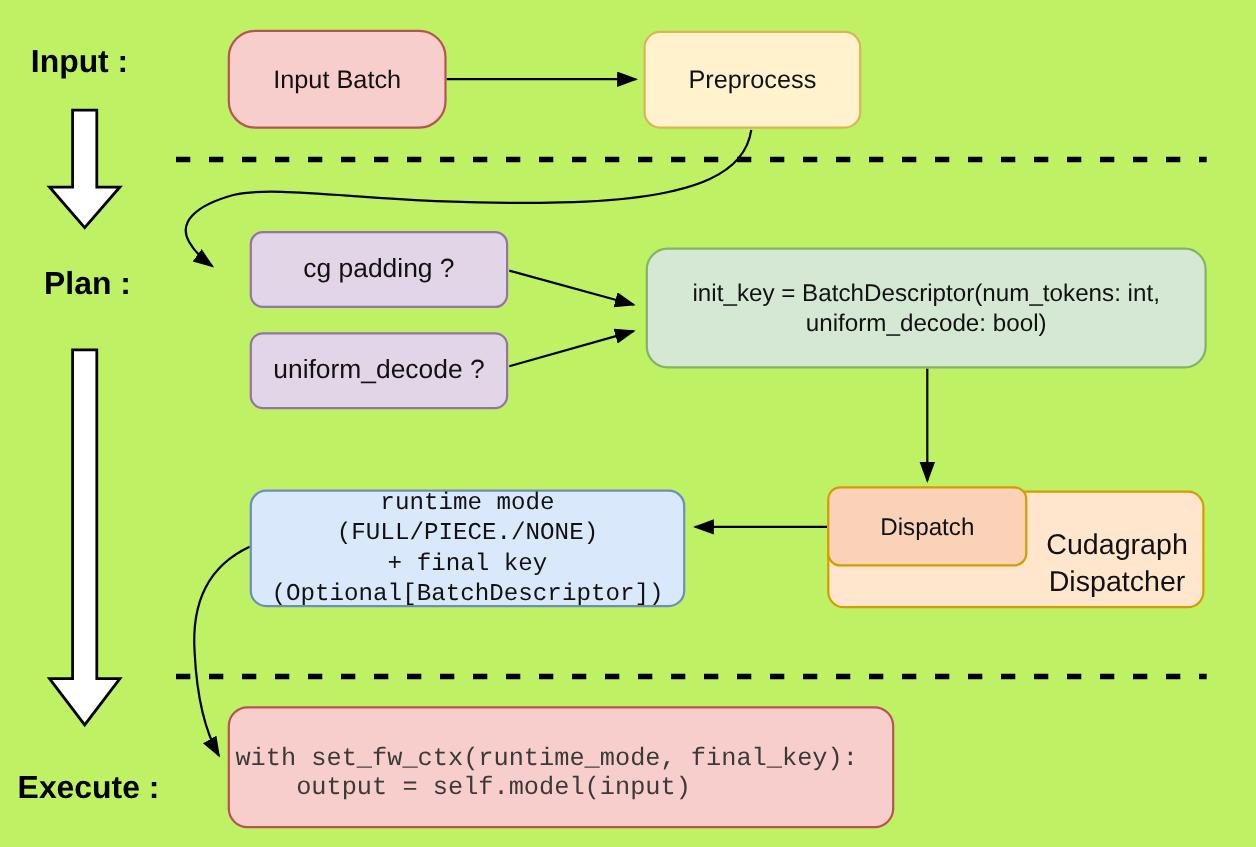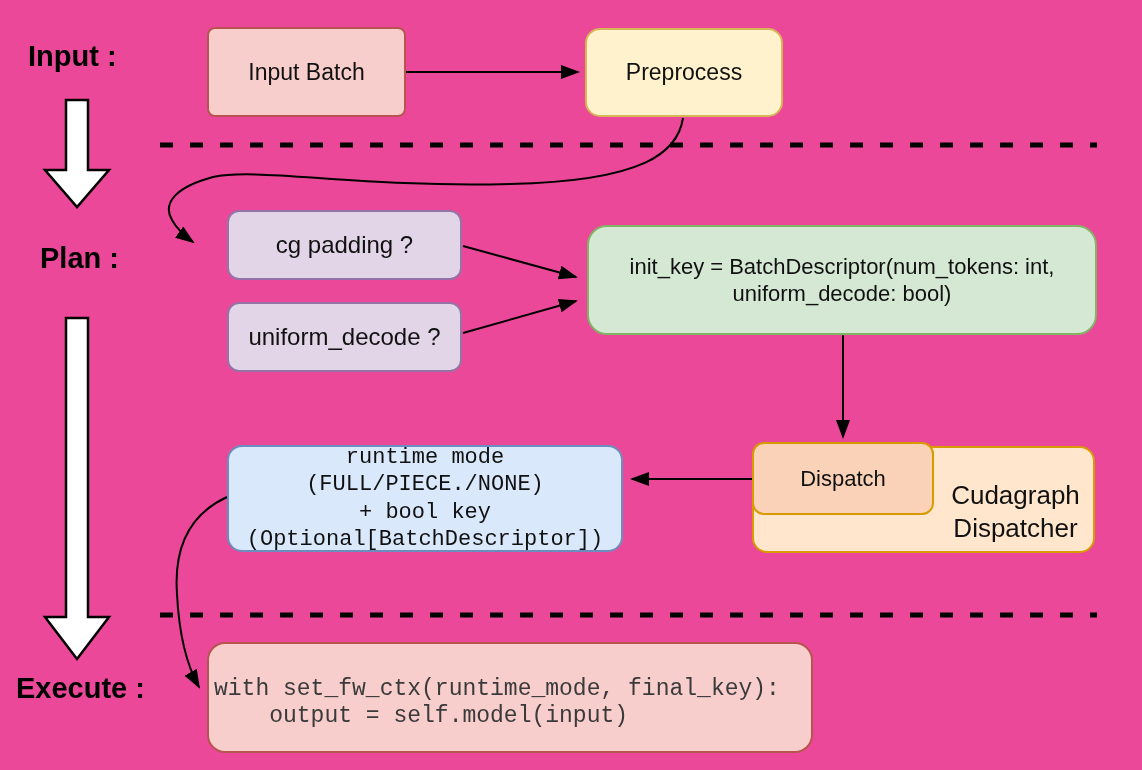--- a/index.html
+++ b/index.html
@@ -1,20 +1,20 @@
 <!DOCTYPE html>
 <html><head>
 <meta charset="utf-8">
 <style>
   html, body { margin: 0; padding: 0; background: #ffffff; }
   .canvas {
     position: relative;
     width: 1142px;
     height: 770px;
-    background: #ec4899;
+    background: #bef264;
     font-family: "Liberation Sans", sans-serif;
     color: #111111;
     overflow: hidden;
   }
   .connectors {
     position: absolute;
     left: 0; top: 0;
     width: 1142px; height: 770px;
   }
   .box {
@@ -30,21 +30,21 @@
   .stage-label {
     position: absolute;
     font-weight: bold;
     font-size: 29px;
     color: #000000;
     white-space: nowrap;
   }
   
   .node-input-batch {
     left: 207px; top: 27px; width: 199px; height: 90px;
-    background: #f8cecc; border: 2px solid #b85450; border-radius: 8px;
+    background: #f8cecc; border: 2px solid #b85450; border-radius: 25px;
     font-size: 23px;
   }
   .node-preprocess {
     left: 585px; top: 28px; width: 198px; height: 89px;
     background: #fff2cc; border: 2px solid #d6b656; border-radius: 15px;
     font-size: 23px;
   }
   .node-purple {
     left: 227px; width: 235px; height: 70px;
     background: #e1d5e7; border: 2px solid #9673a6; border-radius: 12px;
@@ -122,21 +122,21 @@
 
     <line x1="843" y1="335" x2="843" y2="437" stroke="#000" stroke-width="2" marker-end="url(#ah)"></line>
 
     <line x1="752" y1="479" x2="632" y2="479" stroke="#000" stroke-width="2" marker-end="url(#ah)"></line>
 
     <path d="M227,497 C186,516 174,552 177,594 C179,634 186,664 199,687" fill="none" stroke="#000" stroke-width="2" marker-end="url(#ah)"></path>
   </svg>
 
   <div class="stage-label" style="left:28px; top:40px;">Input :</div>
   <div class="stage-label" style="left:40px; top:242px;">Plan :</div>
-  <div class="stage-label" style="left:16px; top:672px;">Execute :</div>
+  <div class="stage-label" style="left:16px; top:700px;">Execute :</div>
 
   <div class="box node-input-batch">
     <span class="node-line">Input Batch</span>
   </div>
 
   <div class="box node-preprocess">
     <span class="node-line">Preprocess</span>
   </div>
 
   <div class="box node-purple node-uniform-decode">
@@ -158,21 +158,21 @@
       <span class="node-line">Dispatcher</span>
     </div>
   </div>
 
   <div class="box node-dispatch">
     <span class="node-line">Dispatch</span>
   </div>
 
   <div class="box node-runtime-mode">
     <span class="node-line">runtime mode (FULL/PIECE./NONE)</span>
-    <span class="node-line">+ bool key (Optional[BatchDescriptor])</span>
+    <span class="node-line">+ final key (Optional[BatchDescriptor])</span>
   </div>
 
   <div class="box node-execute-code">
     <span class="code-line">with set_fw_ctx(runtime_mode, final_key):</span>
     <span class="code-line">    output = self.model(input)</span>
   </div>
 
 </div>
 
 </body></html>

